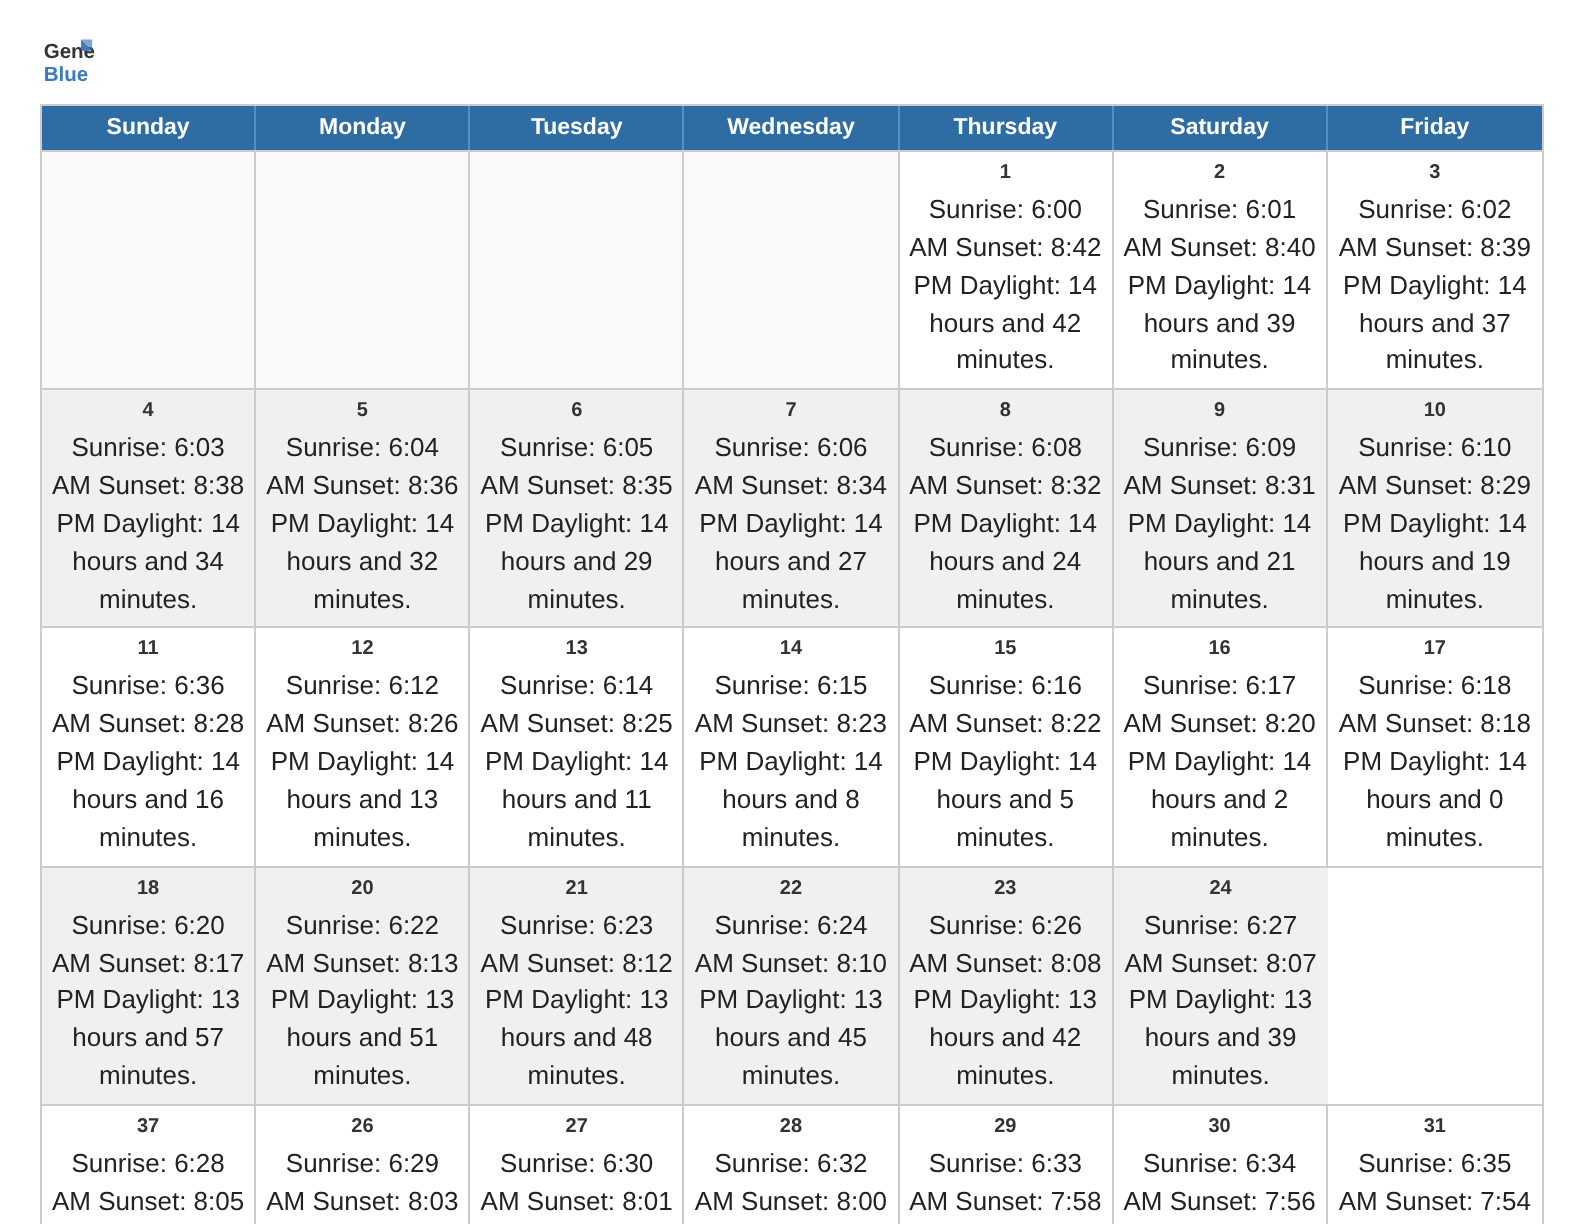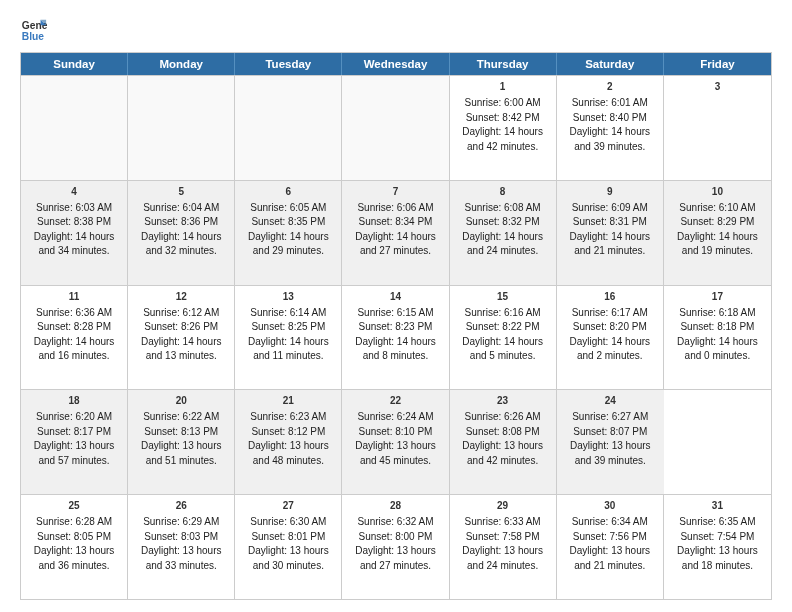--- a/index.html
+++ b/index.html
@@ -98,21 +98,21 @@
     .cal-cell:last-child { border-right: none; }
     .cal-cell.empty { background: #f9f9f9; }
     .cal-cell.shaded { background: #f0f0f0; }
     .day-num {
       font-size: 10px;
       font-weight: bold;
       margin-bottom: 2px;
       display: block;
     }
     .cell-text {
-      font-size: 10px;
+      font-size: 13px;
       line-height: 1.45;
       color: #222;
     }
   </style>
 </head>
 <body>
 
 <div class="page">
   <div class="header">
     <div class="logo">
@@ -156,20 +156,23 @@
 Daylight: 14 hours and 42 minutes.</div>
           </div>
           <div class="cal-cell">
             <span class="day-num">2</span>
             <div class="cell-text">Sunrise: 6:01 AM
 Sunset: 8:40 PM
 Daylight: 14 hours and 39 minutes.</div>
           </div>
           <div class="cal-cell">
             <span class="day-num">3</span>
+            <div class="cell-text">Sunrise: 6:02 AM
+Sunset: 8:39 PM
+Daylight: 14 hours and 37 minutes.</div>
           </div>
         </div>
         <div class="cal-row">
           <div class="cal-cell shaded">
             <span class="day-num">4</span>
             <div class="cell-text">Sunrise: 6:03 AM
 Sunset: 8:38 PM
 Daylight: 14 hours and 34 minutes.</div>
           </div>
           <div class="cal-cell shaded">
@@ -286,21 +289,21 @@
           </div>
           <div class="cal-cell shaded">
             <span class="day-num">24</span>
             <div class="cell-text">Sunrise: 6:27 AM
 Sunset: 8:07 PM
 Daylight: 13 hours and 39 minutes.</div>
           </div>
         </div>
         <div class="cal-row">
           <div class="cal-cell">
-            <span class="day-num">25</span>
+            <span class="day-num">37</span>
             <div class="cell-text">Sunrise: 6:28 AM
 Sunset: 8:05 PM
 Daylight: 13 hours and 36 minutes.</div>
           </div>
           <div class="cal-cell">
             <span class="day-num">26</span>
             <div class="cell-text">Sunrise: 6:29 AM
 Sunset: 8:03 PM
 Daylight: 13 hours and 33 minutes.</div>
           </div>

